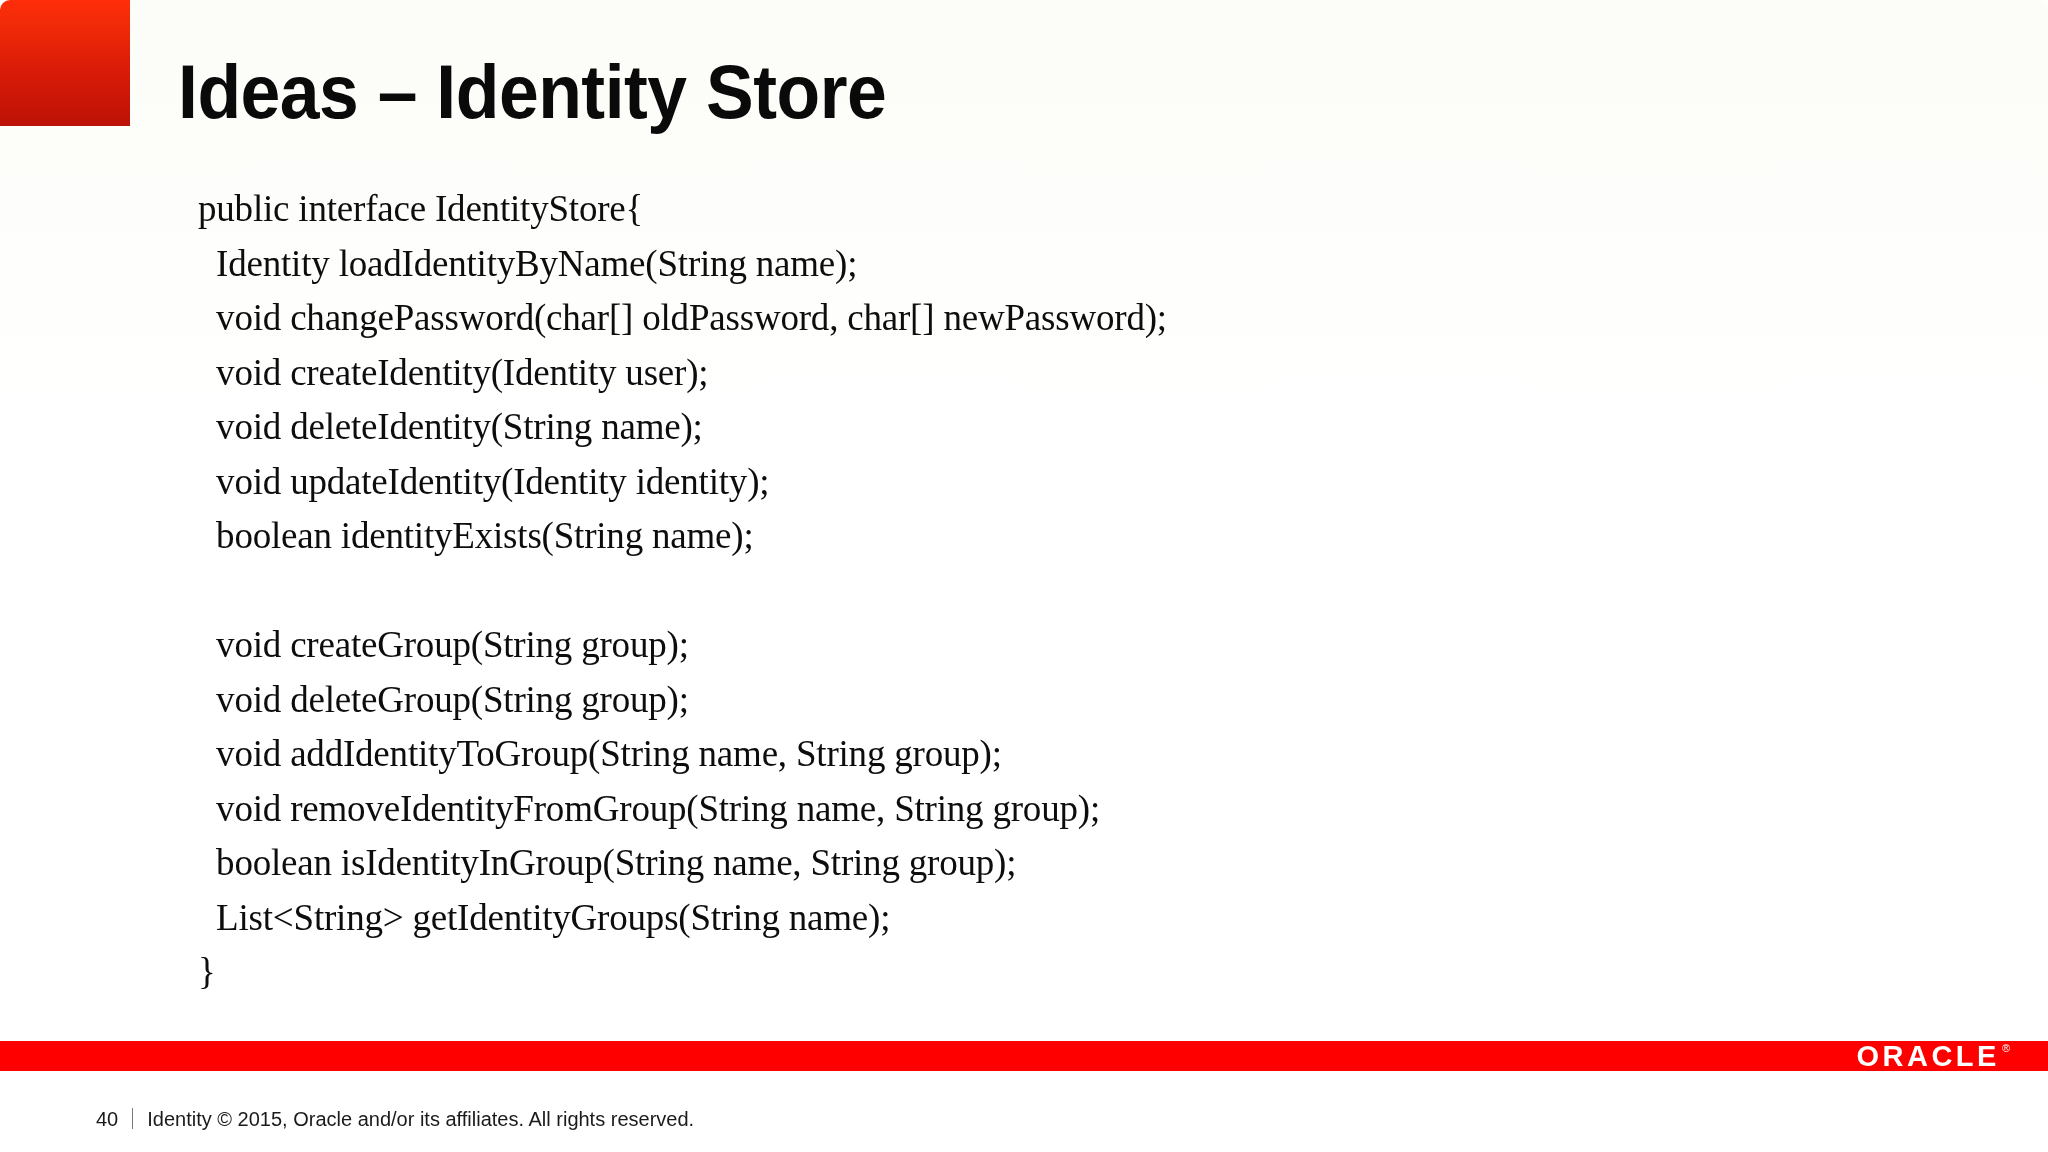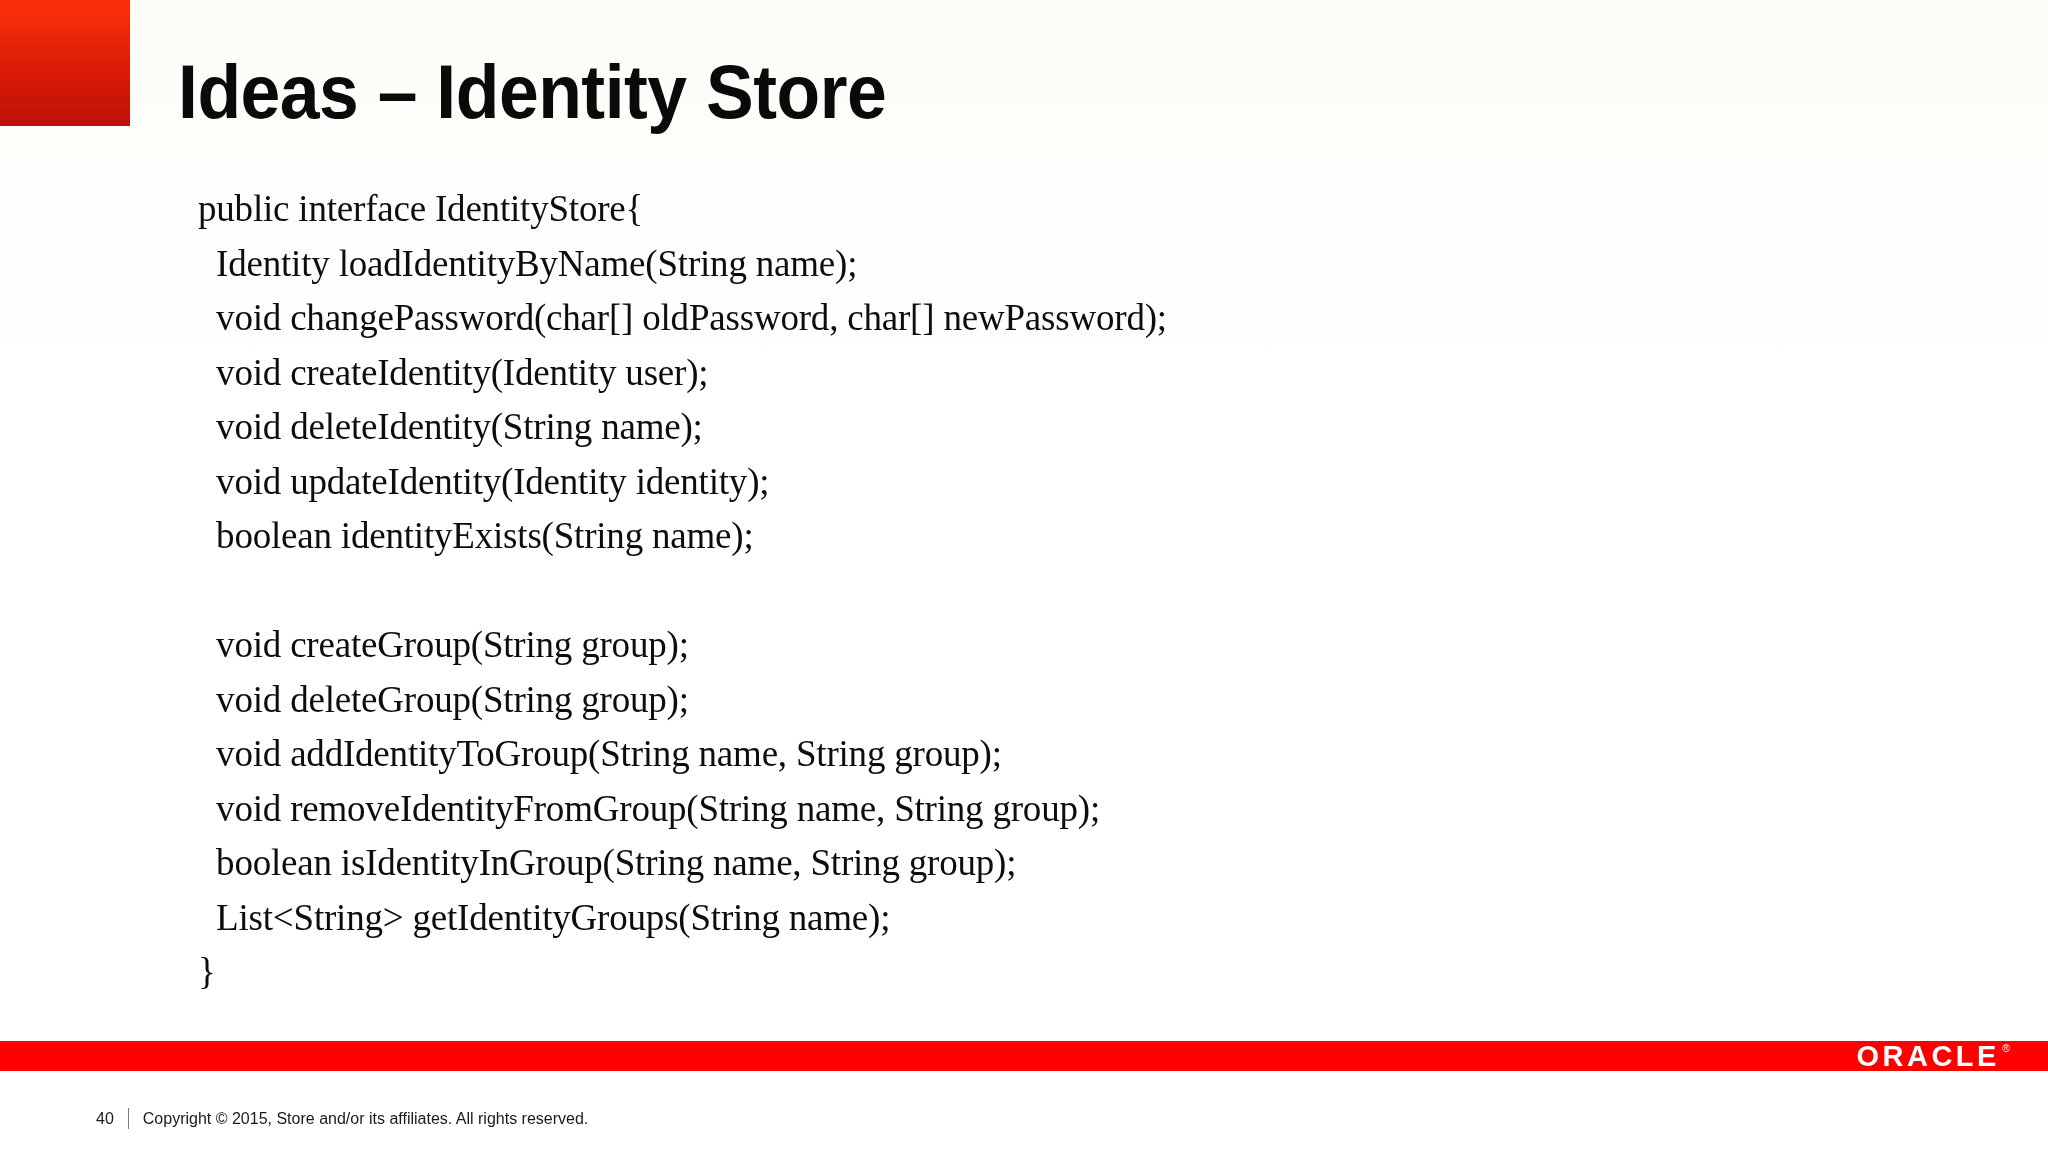--- a/index.html
+++ b/index.html
@@ -12,20 +12,21 @@
     overflow: hidden;
     background: #ffffff;
     font-family: "Liberation Sans", sans-serif;
   }
   .slide {
     position: relative;
     width: 2048px;
     height: 1152px;
     background: linear-gradient(to bottom, #fcfdf8 0%, #ffffff 38%, #ffffff 100%);
     overflow: hidden;
+    border-radius: 10px;
   }
 
   
   .accent-block {
     position: absolute;
     left: 0;
     top: 0;
     width: 130px;
     height: 126px;
     background: linear-gradient(to bottom, #ff2d0a 0%, #f22b08 18%, #d81a08 58%, #bd1207 100%);
@@ -103,21 +104,21 @@
   }
 
   
   .footer-text {
     position: absolute;
     left: 96px;
     top: 1108px;
     display: flex;
     align-items: center;
     font-family: "Liberation Sans", sans-serif;
-    font-size: 16px;
+    font-size: 20px;
     color: #1a1a1a;
     line-height: 1;
   }
   .footer-page {
     display: inline-block;
   }
   .footer-divider {
     display: inline-block;
     width: 1px;
     height: 21px;
@@ -142,16 +143,16 @@
   <div class="footer-bar"></div>
 
   <div class="oracle-logo">
     <span>ORACLE</span>
       <span class="reg">®</span>
   </div>
 
   <div class="footer-text">
     <span class="footer-page">40</span>
     <span class="footer-divider"></span>
-    <span class="footer-copy">Copyright © 2015, Store and/or its affiliates. All rights reserved.</span>
+    <span class="footer-copy">Identity © 2015, Oracle and/or its affiliates. All rights reserved.</span>
   </div>
 
 </div>
 
 </body></html>

